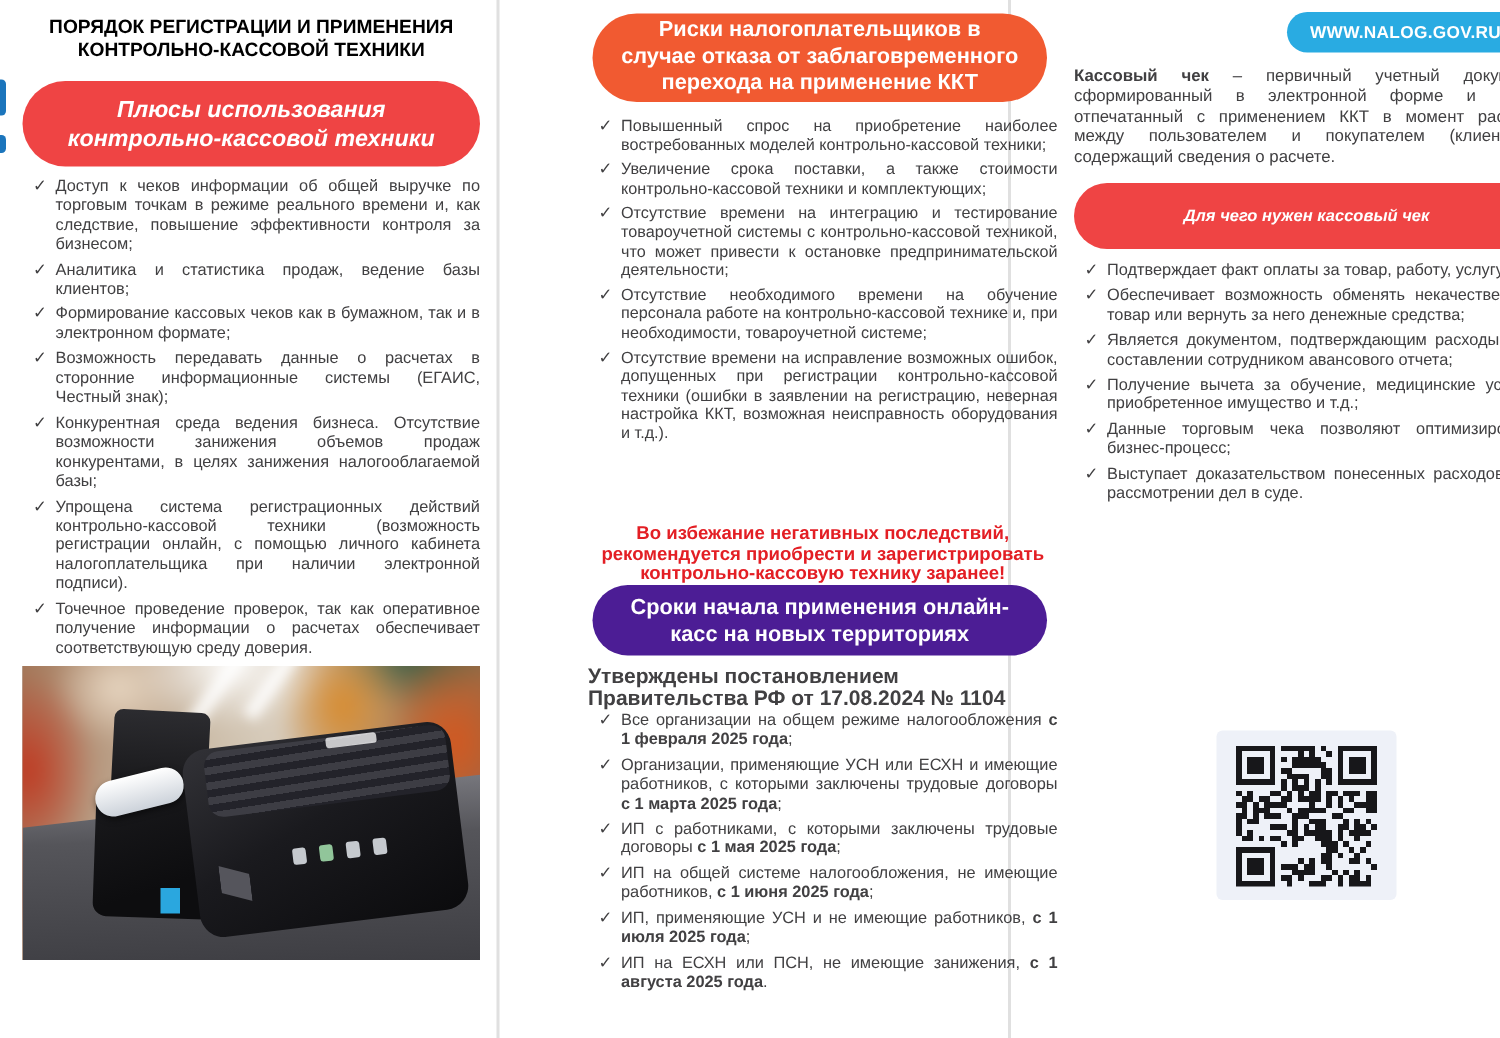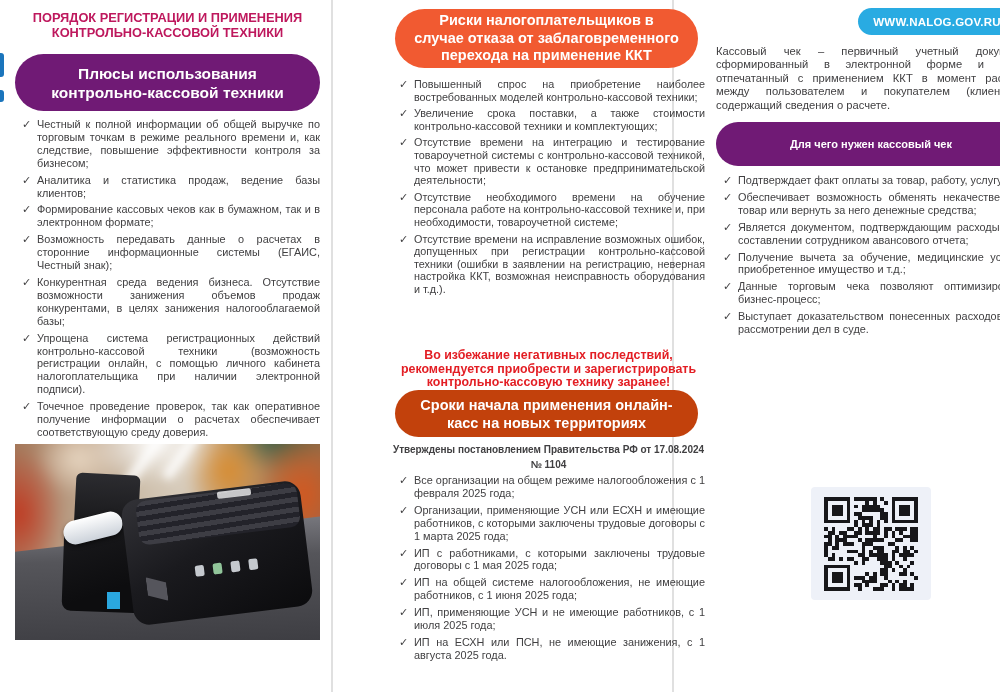--- a/index.html
+++ b/index.html
@@ -1,35 +1,35 @@
 <!DOCTYPE html>
 <html lang="ru"><head>
 <meta charset="utf-8">
 <style>
   html,body{margin:0;padding:0;background:#fff;}
   .page{position:relative;width:1000px;height:692px;background:#fff;overflow:hidden;
         font-family:"Liberation Sans","DejaVu Sans",sans-serif;color:#414042;}
-  b{font-weight:normal;}
+  b{font-weight:bold;}
   .fold{position:absolute;top:0;bottom:0;width:2px;background:#e0e0e0;}
   .fold1{left:331px;} .fold2{left:672px;}
   .sliver{position:absolute;left:0;width:4px;background:#1b75bc;border-radius:0 3px 3px 0;}
   .sliver1{top:53px;height:24px;} .sliver2{top:90px;height:12px;}
 
   .col{position:absolute;top:0;height:692px;}
   .col-left{left:15px;width:305px;}
   .col-mid{left:352px;width:313px;margin-left:40px;}
   .col-right{left:716px;width:310px;}
 
   .doc-title{position:absolute;top:10px;left:0;right:0;margin:0;text-align:center;
-             color:#be185d;font-size:12.8px;line-height:15px;font-weight:bold;}
+             color:#000000;font-size:12.8px;line-height:15px;font-weight:bold;}
 
   .pill{display:flex;align-items:center;justify-content:center;text-align:center;
         color:#fff;font-weight:bold;box-sizing:border-box;}
-  .pill-blue{background:#701a75;} .pill-orange{background:#f15a31;}
-  .pill-teal{background:#c2410c;} .pill-lblue{background:#29abe2;}
+  .pill-blue{background:#ef4444;font-style:italic;} .pill-orange{background:#f15a31;}
+  .pill-teal{background:#4c1d95;} .pill-lblue{background:#29abe2;}
 
   .left-pill{position:absolute;top:54px;left:0;width:305px;height:57px;border-radius:29px;
              font-size:15.5px;line-height:19px;padding:0 28px;}
   .mid-pill{position:absolute;top:9px;left:3px;width:303px;height:59px;border-radius:30px;
             font-size:14.5px;line-height:17.5px;padding:0 18px;}
   .teal-pill{position:absolute;top:390px;left:3px;width:303px;height:47px;border-radius:24px;
              font-size:14.5px;line-height:18px;padding:0 14px;}
   .right-pill{position:absolute;top:122px;left:0;width:310px;height:44px;border-radius:22px;
               font-size:11px;text-align:center;}
   .services-pill{position:absolute;top:390px;left:0;width:310px;height:45px;border-radius:23px;
@@ -39,22 +39,22 @@
 
   .bullets{position:absolute;left:0;right:0;}
   .bul-left{top:118px;} .bul-risks{top:78px;} .bul-terms{top:474px;} .bul-purpose{top:174px;}
   .bullet{display:flex;margin-bottom:4px;}
   .check{flex:none;width:15px;margin-left:7px;font-size:11px;line-height:12.9px;color:#414042;}
   .btxt{flex:1;font-size:10.9px;line-height:12.9px;text-align:justify;}
   .bul-risks .btxt{font-size:10.8px;line-height:12.6px;}
 
   .warning{position:absolute;top:349px;left:0;right:0;text-align:center;color:#e31e24;
            font-weight:bold;font-size:12.4px;line-height:13.5px;}
-  .terms-sub{position:absolute;top:443px;left:0;right:0;text-align:center;font-weight:bold;
-             font-size:10px;line-height:14.5px;color:#414042;}
+  .terms-sub{position:absolute;top:443px;left:0;right:0;font-weight:bold;
+             font-size:14px;line-height:14.5px;color:#414042;}
 
   .definition{position:absolute;top:45px;left:0;right:0;font-size:11.2px;line-height:13.4px;
               text-align:justify;}
   .service-par{position:absolute;left:0;right:0;font-weight:bold;font-size:11.2px;
                line-height:13.4px;text-align:justify;}
   .svc1{top:455px;} .svc2{top:603px;}
   .site-link{font-size:14.5px;}
 
   
   .photo{position:absolute;top:444px;left:0;width:305px;height:196px;overflow:hidden;background:#8d7a66;}
@@ -109,21 +109,21 @@
   <div class="sliver sliver1"></div>
   <div class="sliver sliver2"></div>
 
   <section class="col col-left">
     <h1 class="doc-title">ПОРЯДОК РЕГИСТРАЦИИ И ПРИМЕНЕНИЯ КОНТРОЛЬНО-КАССОВОЙ ТЕХНИКИ</h1>
     <div class="pill pill-blue left-pill">Плюсы использования контрольно-кассовой техники</div>
     <div class="bullets bul-left">
 
         <div class="bullet">
           <span class="check">✓</span>
-          <div class="btxt">Честный к полной информации об общей выручке по торговым точкам в режиме реального времени и, как следствие, повышение эффективности контроля за бизнесом;</div>
+          <div class="btxt">Доступ к чеков информации об общей выручке по торговым точкам в режиме реального времени и, как следствие, повышение эффективности контроля за бизнесом;</div>
         </div>
 
         <div class="bullet">
           <span class="check">✓</span>
           <div class="btxt">Аналитика и статистика продаж, ведение базы клиентов;</div>
         </div>
 
         <div class="bullet">
           <span class="check">✓</span>
           <div class="btxt">Формирование кассовых чеков как в бумажном, так и в электронном формате;</div>

